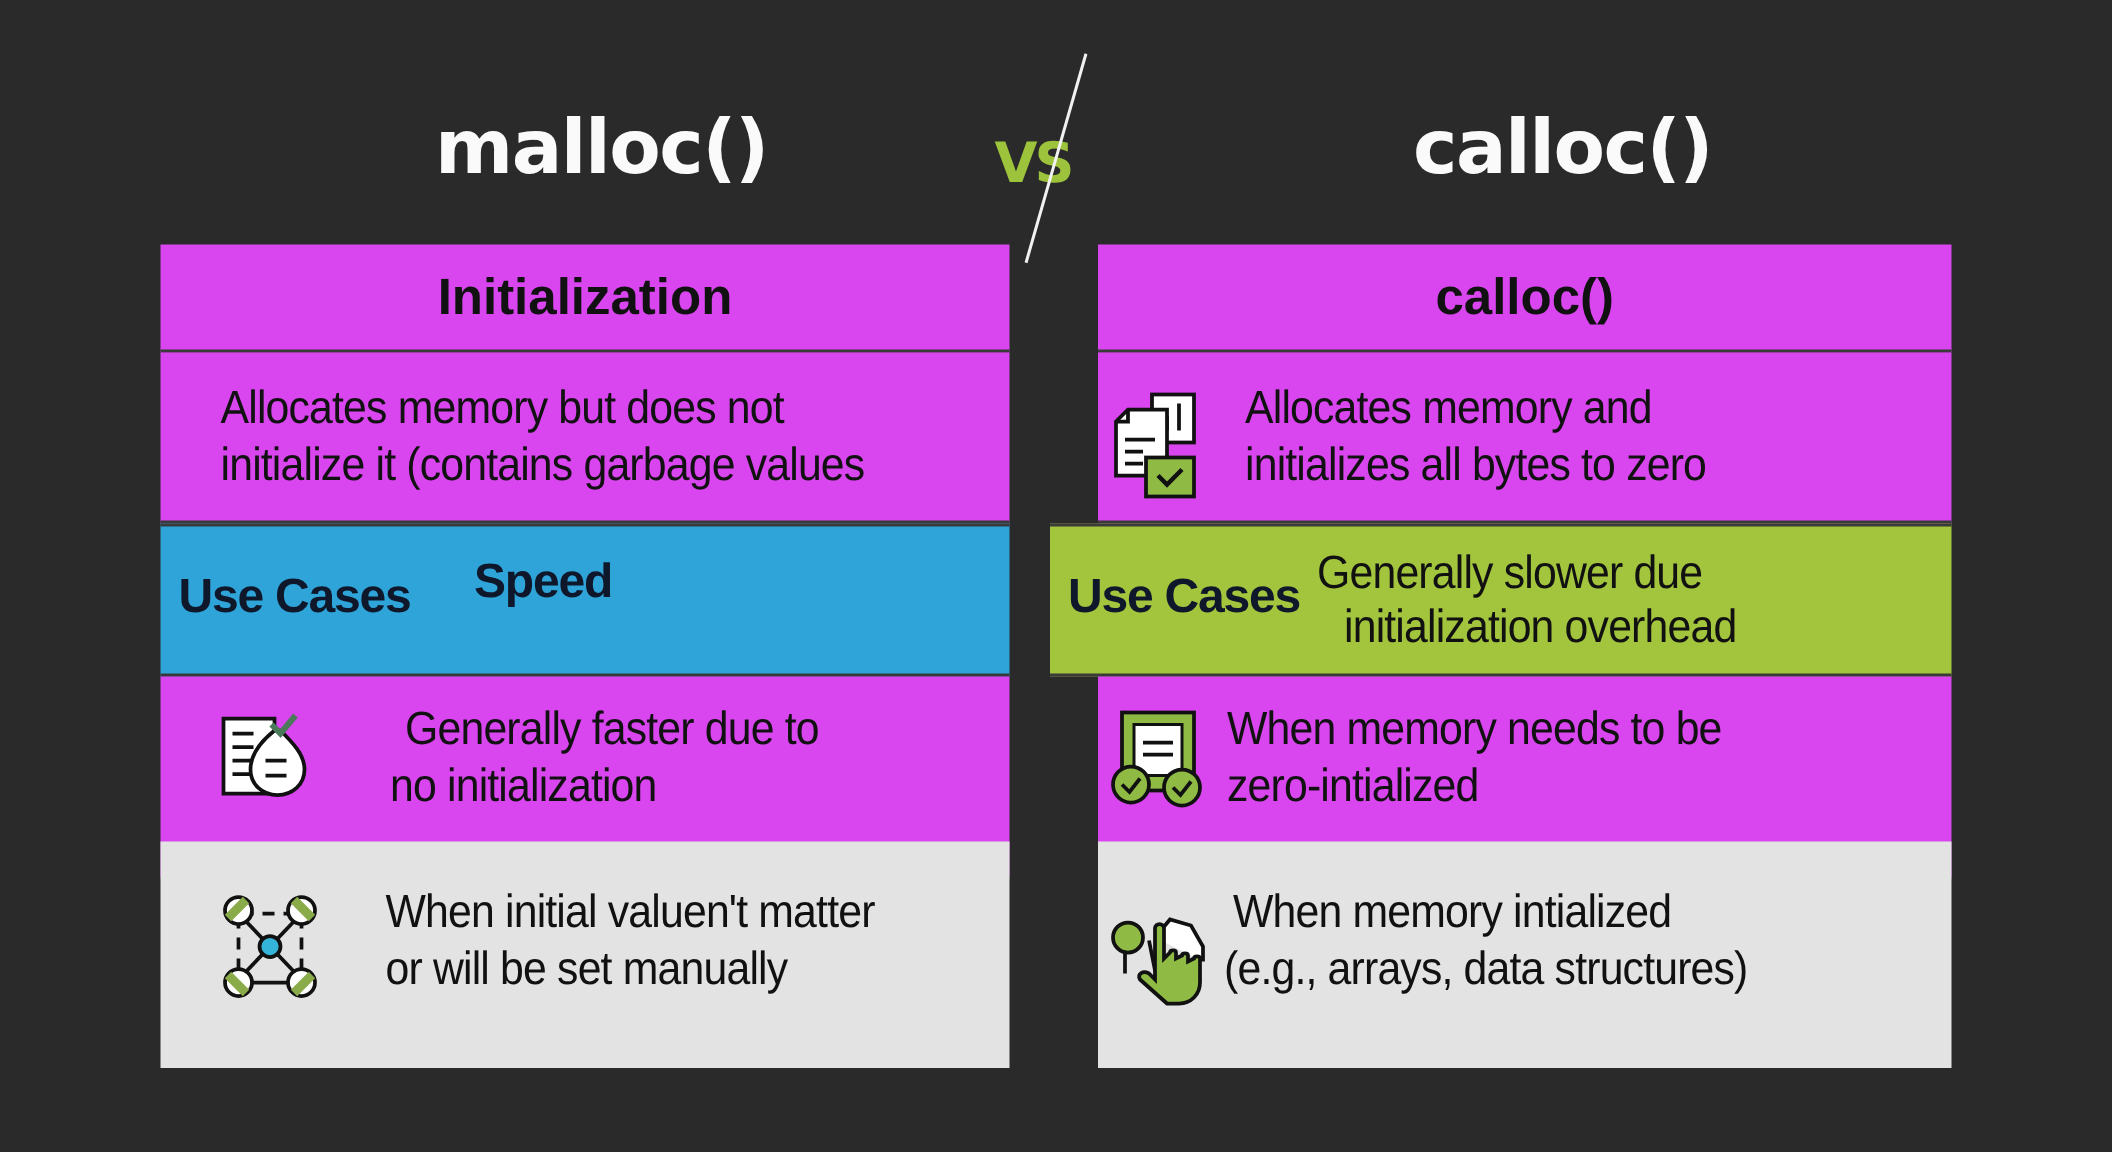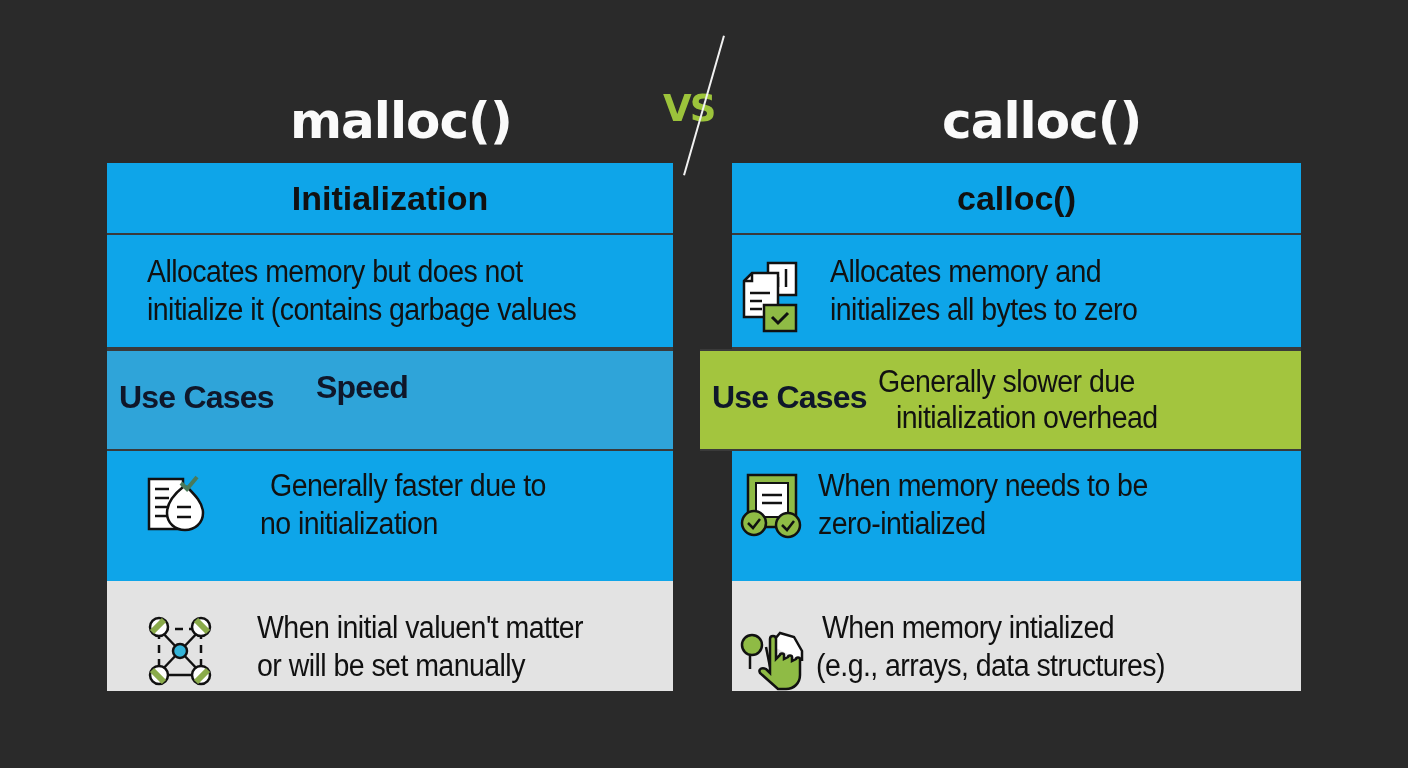--- a/index.html
+++ b/index.html
@@ -3,21 +3,21 @@
 <meta charset="utf-8">
 <style>
   html, body { margin:0; padding:0; }
   body {
     width:1408px; height:768px; overflow:hidden;
     background:#2a2a2a;
     font-family:"DejaVu Sans", "Liberation Sans", sans-serif;
     position:relative;
   }
   .title {
-    position:absolute; top:86px; color:#fafafa;
+    position:absolute; top:63px; color:#fafafa;
     font-family:"DejaVu Sans", sans-serif; font-weight:bold;
     font-size:50px; letter-spacing:-1px; line-height:70px;
   }
   .title.left { left:290px; }
   .title.right { left:942px; }
   .vs {
     position:absolute; left:663px; top:74px;
     color:#9cc33b; font-family:"DejaVu Sans", sans-serif;
     font-weight:bold; font-size:37px; letter-spacing:-2px; line-height:70px;
   }
@@ -25,29 +25,29 @@
     position:absolute; left:703px; top:33px; width:2px; height:145px;
     background:#f2f2f2; transform:rotate(16deg); transform-origin:center;
   }
   .panel { position:absolute; top:163px; }
   .panel.left { left:107px; width:566px; }
   .panel.right { left:732px; width:569px; }
   .row {
     position:absolute; left:0; right:0; box-sizing:border-box;
     border-bottom:2px solid #3a3a3a;
   }
-  .row.white { background:#0ea5e9; }
+  .row.white { background:#d946ef; }
   .row.grey { background:#e3e3e3; border-bottom:none; }
   .header {
     top:0; height:72px; display:flex; align-items:center; justify-content:center;
     font-family:"Liberation Sans", sans-serif; font-weight:bold; font-size:34px; color:#111;
   }
   .r1 { top:72px; height:114px; }
   .r3 { top:288px; height:135px; }
-  .r4 { top:418px; height:110px; }
+  .r4 { top:398px; height:151px; }
   .txt {
     position:absolute; font-family:"Liberation Sans", sans-serif;
     font-size:31px; line-height:38px; color:#111; letter-spacing:-0.6px;
     transform:scaleX(0.92); transform-origin:left top; white-space:nowrap;
   }
   .band-blue { position:absolute; top:186px; left:0; width:566px; height:102px; background:#2fa4d9;
     border-top:2px solid #3a3a3a; border-bottom:2px solid #3a3a3a; box-sizing:border-box; }
   .band-green { position:absolute; top:186px; left:-32px; width:601px; height:102px; background:#a3c53e;
     border-top:2px solid #3a3a3a; border-bottom:2px solid #3a3a3a; box-sizing:border-box; }
   .band-label {

